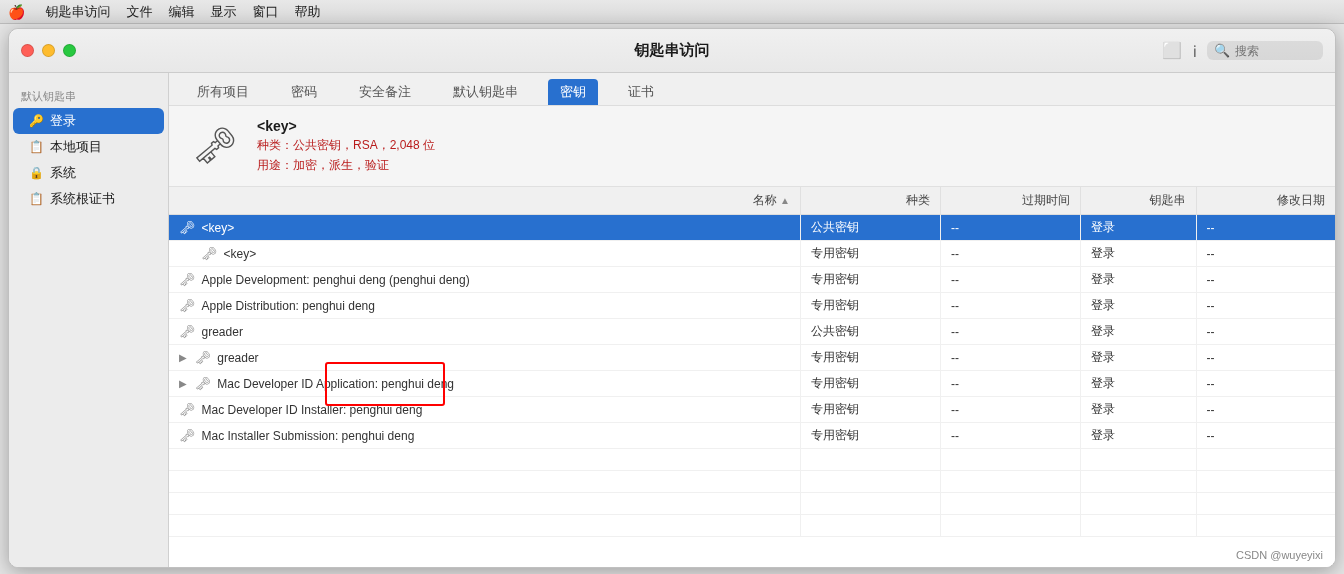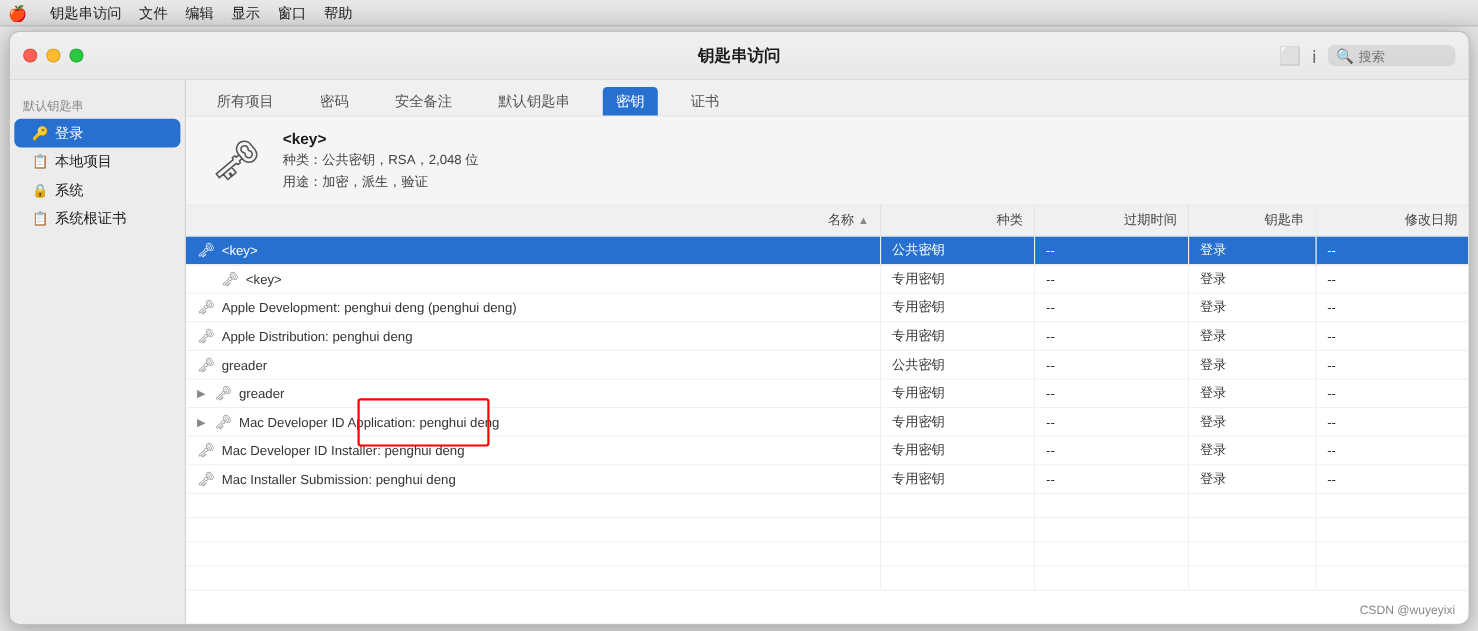--- a/index.html
+++ b/index.html
@@ -201,21 +201,21 @@
       flex-direction: column;
       gap: 3px;
     }
     .item-name {
       font-size: 14px;
       font-weight: 600;
       color: #1a1a1a;
     }
     .item-meta {
       font-size: 12px;
-      color: #404040;
+      color: #b91c1c;
     }
 
     
     .table-container {
       flex: 1;
       overflow-y: auto;
       background: white;
     }
     .table {
       width: 100%;

